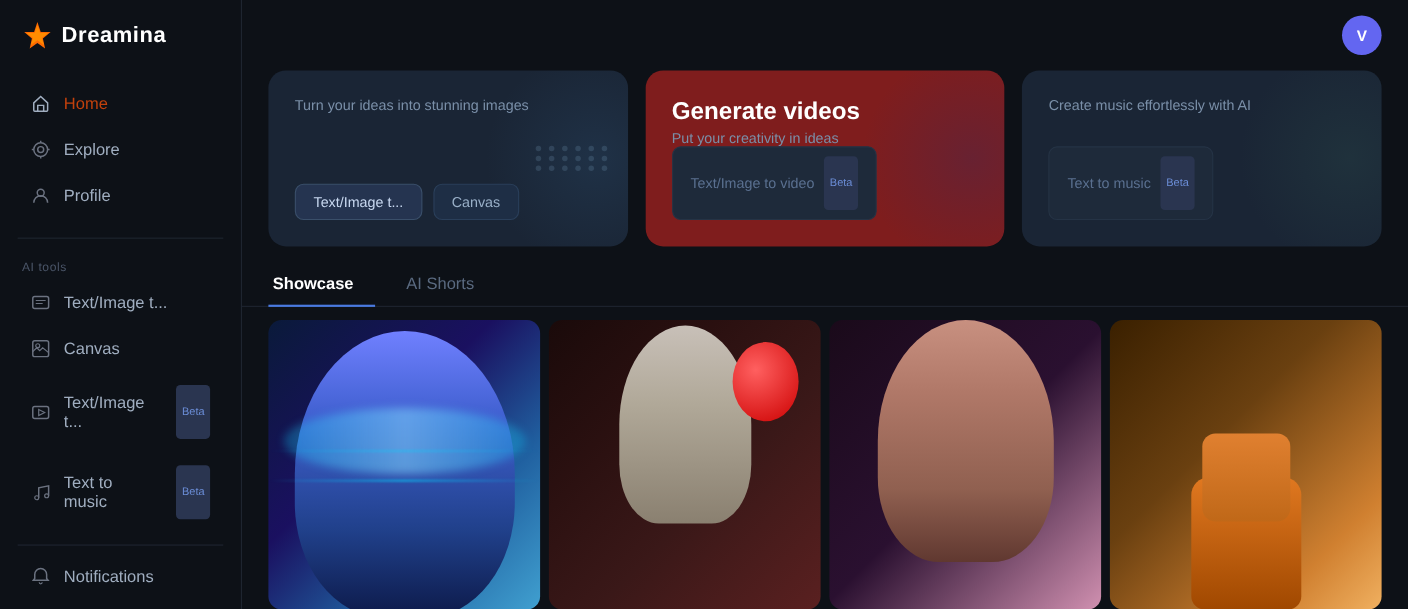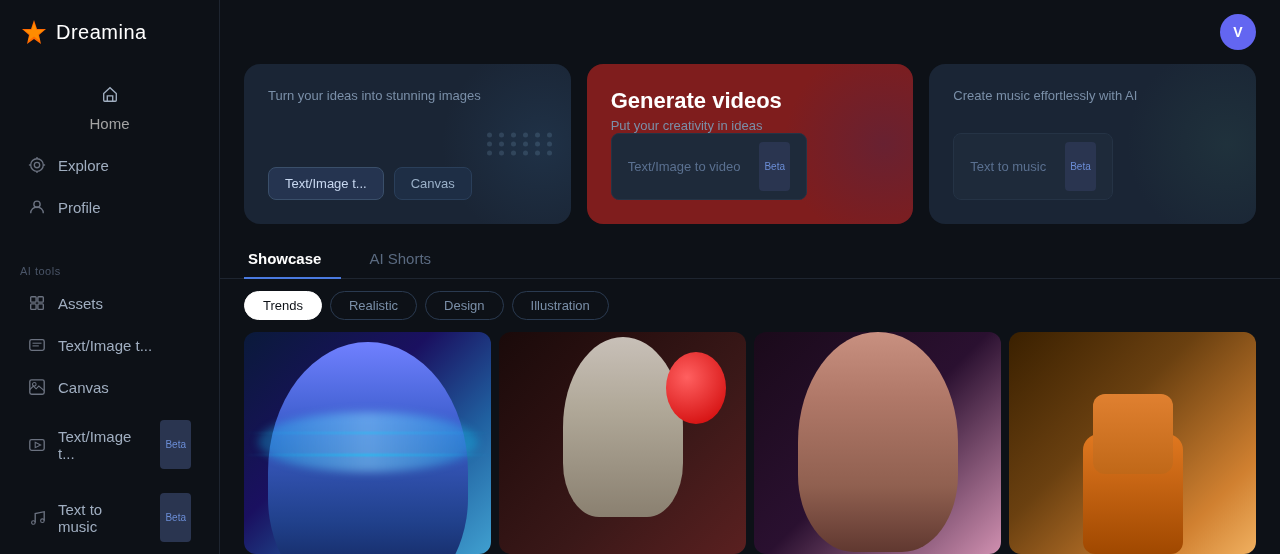--- a/index.html
+++ b/index.html
@@ -28,40 +28,40 @@
       align-items: center;
       padding: 18px 20px;
       gap: 8px;
     }
     .logo-icon {
       width: 28px;
       height: 28px;
     }
     .logo-text {
       font-size: 20px;
-      font-weight: 400;
+      font-weight: 700;
       color: #fff;
       letter-spacing: 0.5px;
     }
     .nav-section {
       padding: 8px 0;
     }
     .nav-item {
       display: flex;
       align-items: center;
       gap: 12px;
       padding: 11px 20px;
       cursor: pointer;
       border-radius: 8px;
       margin: 2px 8px;
       color: #a0aec0;
       font-size: 15px;
       transition: background 0.15s;
     }
-    .nav-item.active { color: #a3a3a3; flex-direction: column; }
+    .nav-item.active { color: #c2410c; }
     .nav-item svg { width: 18px; height: 18px; flex-shrink: 0; }
 
     .section-label {
       font-size: 11px;
       color: #4a5568;
       padding: 12px 20px 4px;
       letter-spacing: 0.5px;
       text-transform: none;
     }
     .beta-badge {
@@ -210,21 +210,21 @@
       color: #9ab0c8;
       border: 1px solid #2a3f5a;
     }
     .card-btn-disabled {
       background: #1e2a3a;
       color: #5a7090;
       border: 1px solid #253345;
       cursor: default;
       display: flex;
       align-items: center;
-      gap: 15px;
+      gap: 5px;
     }
 
     
     .tabs-row {
       display: flex;
       gap: 16px;
       padding: 0 24px;
       border-bottom: 1px solid #1e2530;
       margin-bottom: 12px;
     }
@@ -455,29 +455,20 @@
       </svg>
       <span>Profile</span>
     </div>
   </div>
 
   <div class="divider"></div>
 
   <div>
     <div class="section-label">AI tools</div>
 
-    <div class="nav-item">
-      <svg viewBox="0 0 20 20" fill="none">
-        <rect x="3" y="3" width="6" height="6" rx="1" stroke="#6b7280" stroke-width="1.5"></rect>
-        <rect x="11" y="3" width="6" height="6" rx="1" stroke="#6b7280" stroke-width="1.5"></rect>
-        <rect x="3" y="11" width="6" height="6" rx="1" stroke="#6b7280" stroke-width="1.5"></rect>
-        <rect x="11" y="11" width="6" height="6" rx="1" stroke="#6b7280" stroke-width="1.5"></rect>
-      </svg>
-      <span>Assets</span>
-    </div>
 
     <div class="nav-item">
       <svg viewBox="0 0 20 20" fill="none">
         <rect x="2" y="4" width="16" height="12" rx="2" stroke="#6b7280" stroke-width="1.5"></rect>
         <line x1="5" y1="8" x2="15" y2="8" stroke="#6b7280" stroke-width="1.2"></line>
         <line x1="5" y1="11" x2="12" y2="11" stroke="#6b7280" stroke-width="1.2"></line>
       </svg>
       <span>Text/Image t...</span>
     </div>
 
@@ -594,26 +585,20 @@
 
   <div class="tabs-row">
     <div class="tab-item active">
       <span>Showcase</span>
     </div>
     <div class="tab-item">
       <span>AI Shorts</span>
     </div>
   </div>
 
-  <div class="filter-row">
-    <button class="filter-btn active">Trends</button>
-    <button class="filter-btn inactive">Realistic</button>
-    <button class="filter-btn inactive">Design</button>
-    <button class="filter-btn inactive">Illustration</button>
-  </div>
 
   <div class="gallery">
 
     <div class="gallery-item gallery-item-1">
       <div class="cyber-girl"></div>
       <div class="neon-line" style="top: 55%; opacity: 0.6;"></div>
       <div class="neon-line" style="top: 45%; opacity: 0.4;"></div>
     </div>
 
     <div class="gallery-item gallery-item-2">

